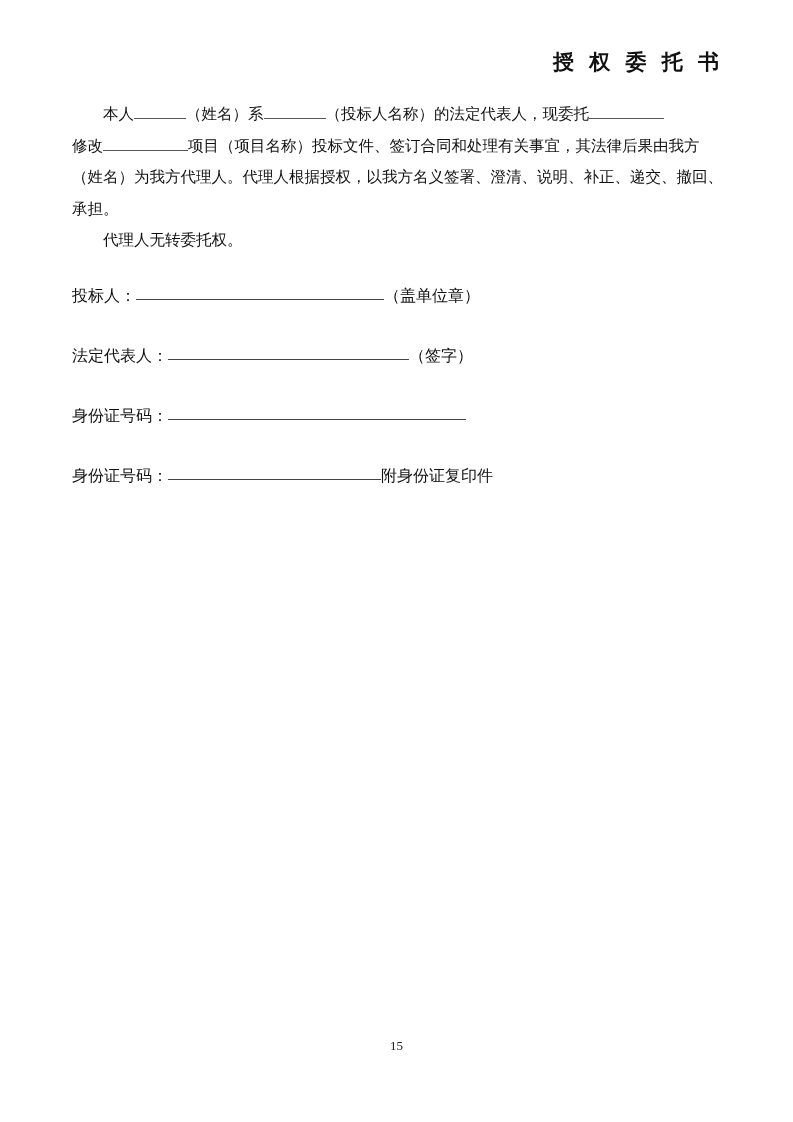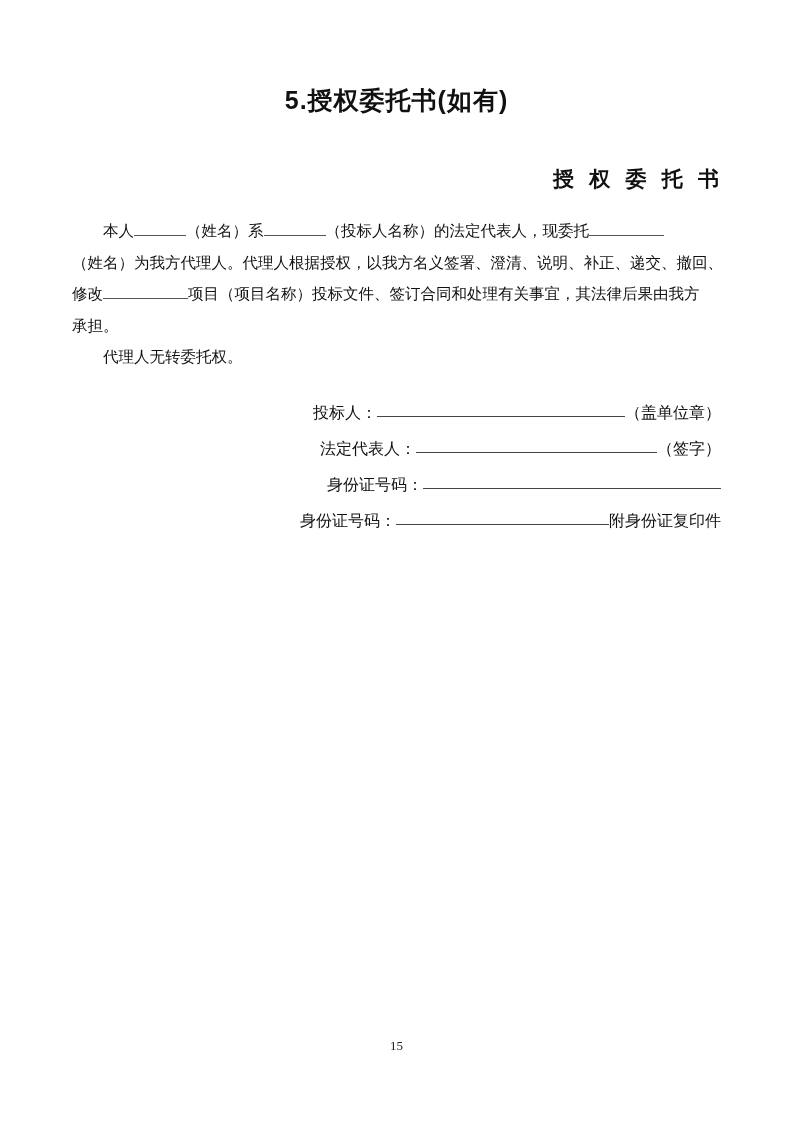--- a/index.html
+++ b/index.html
@@ -47,23 +47,23 @@
     display: inline-block;
     border-bottom: 1px solid #555555;
     height: 1.05em;
     vertical-align: baseline;
   }
   .w52 { width: 52px; }
   .w62 { width: 62px; }
   .w75 { width: 75px; }
   .w85 { width: 85px; }
 
-  .fields { margin-top: 28px; font-size: 16px; text-align: right; }
+  .fields { margin-top: 28px; font-size: 16px; }
   .field-row {
-    margin-top: 16px;
+    margin-top: 40px;
     height: 20px;
     line-height: 20px;
     white-space: nowrap;
   }
   .field-row:first-child { margin-top: 0; }
   .u {
     display: inline-block;
     border-bottom: 1px solid #444444;
     height: 1.05em;
     vertical-align: baseline;
@@ -94,33 +94,32 @@
     font-size: 13px;
     color: #222222;
   }
 </style>
 </head>
 <body>
 
 <div class="page">
   <div class="content">
 
-    <div class="section-title">5.授权委托书(如有)</div>
 
     <div class="doc-title">授 权 委 托 书</div>
 
     <div class="para">
       <div class="pline indent">
         <span>本人</span><span class="blank w52"></span><span>（姓名）系</span><span class="blank w62"></span><span>（投标人名称）的法定代表人，现委托</span><span class="blank w75"></span>
       </div>
       <div class="pline">
-        <span>（姓名）为我方代理人。代理人根据授权，以我方名义签署、澄清、说明、补正、递交、撤回、</span>
+        <span>修改</span><span class="blank w85"></span><span>项目（项目名称）投标文件、签订合同和处理有关事宜，其法律后果由我方</span>
       </div>
       <div class="pline">
-        <span>修改</span><span class="blank w85"></span><span>项目（项目名称）投标文件、签订合同和处理有关事宜，其法律后果由我方</span>
+        <span>（姓名）为我方代理人。代理人根据授权，以我方名义签署、澄清、说明、补正、递交、撤回、</span>
       </div>
       <div class="pline">
         <span>承担。</span>
       </div>
       <div class="pline indent">
         <span>代理人无转委托权。</span>
       </div>
     </div>
 
     <div class="fields">

